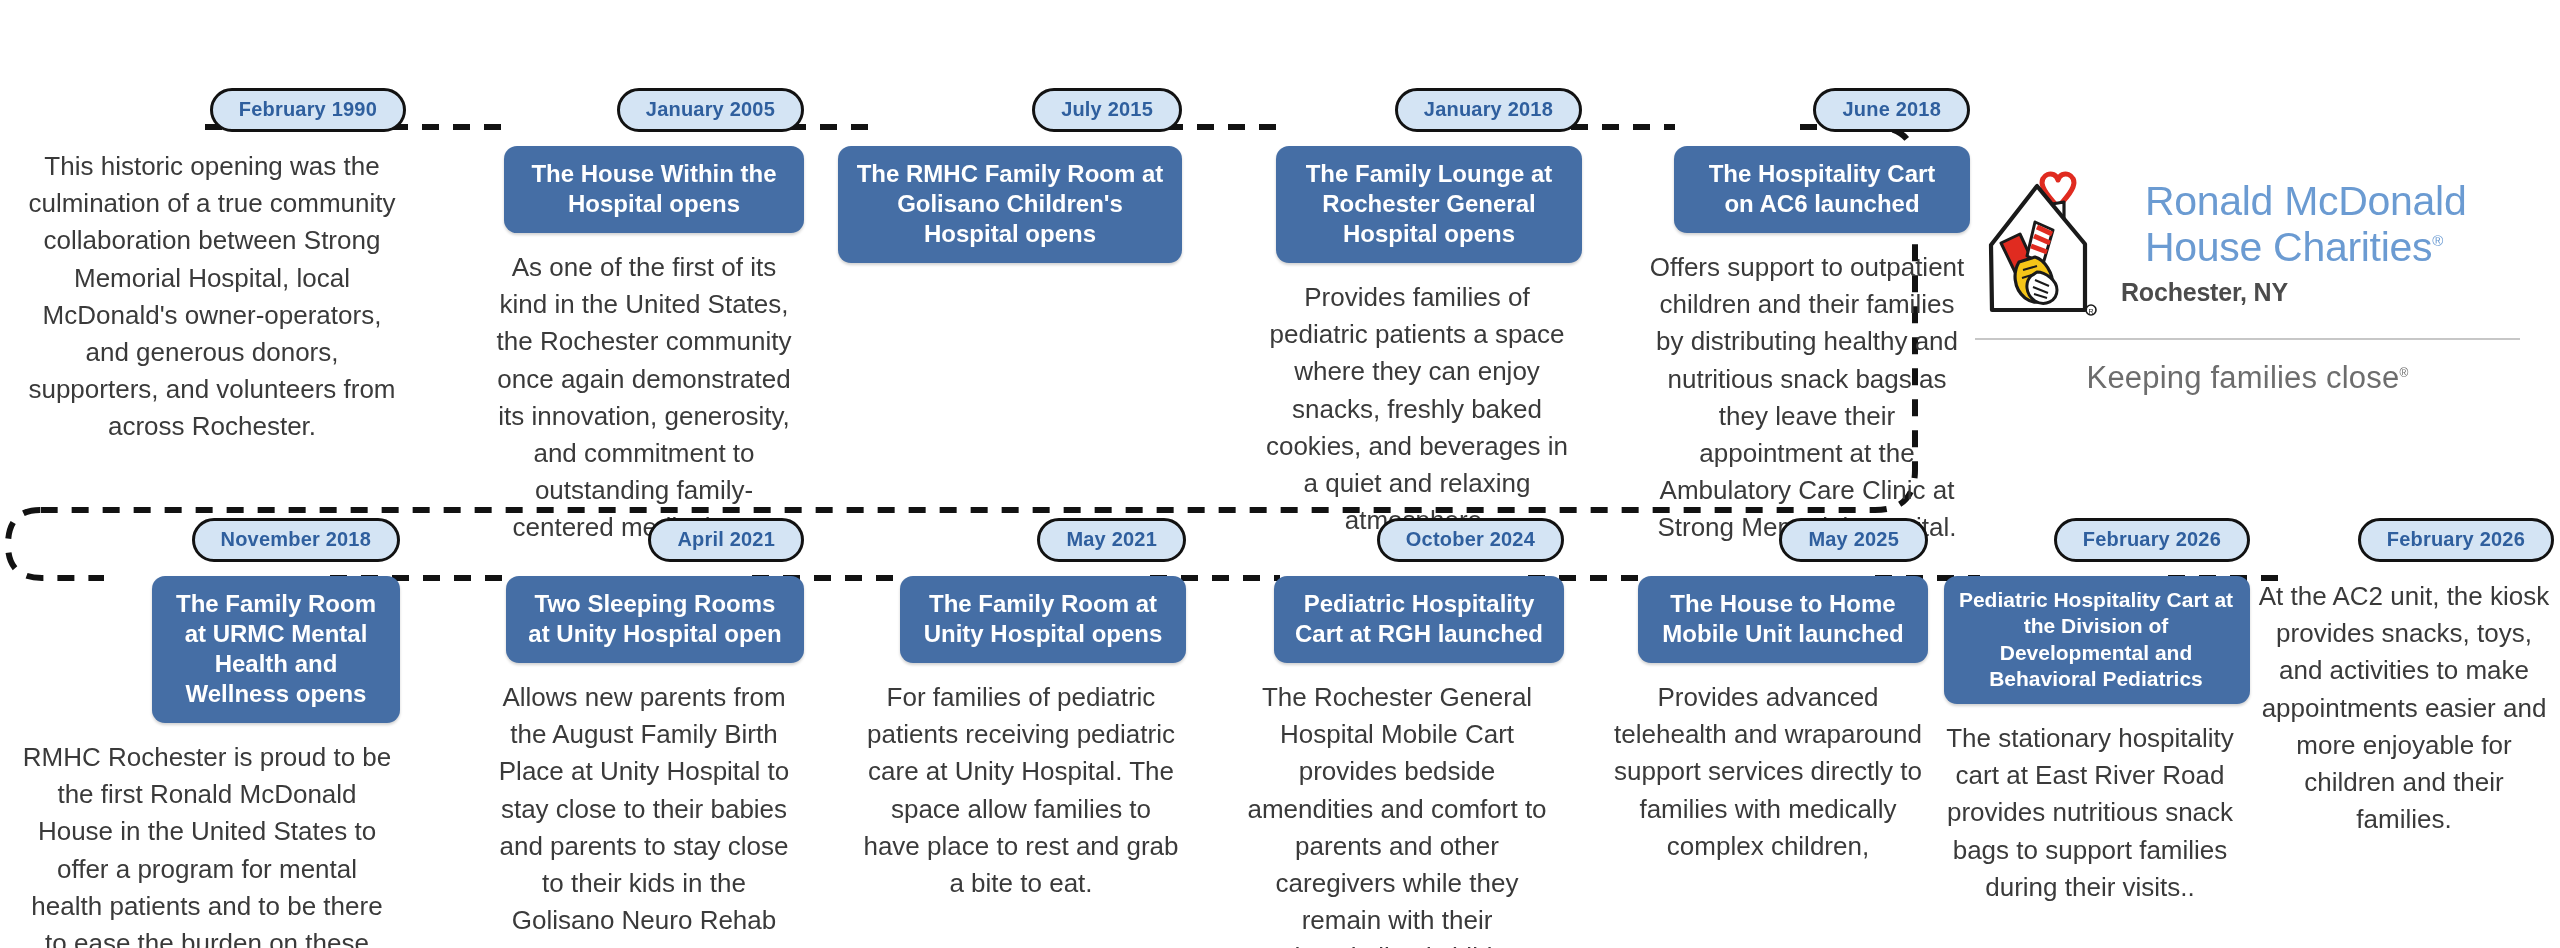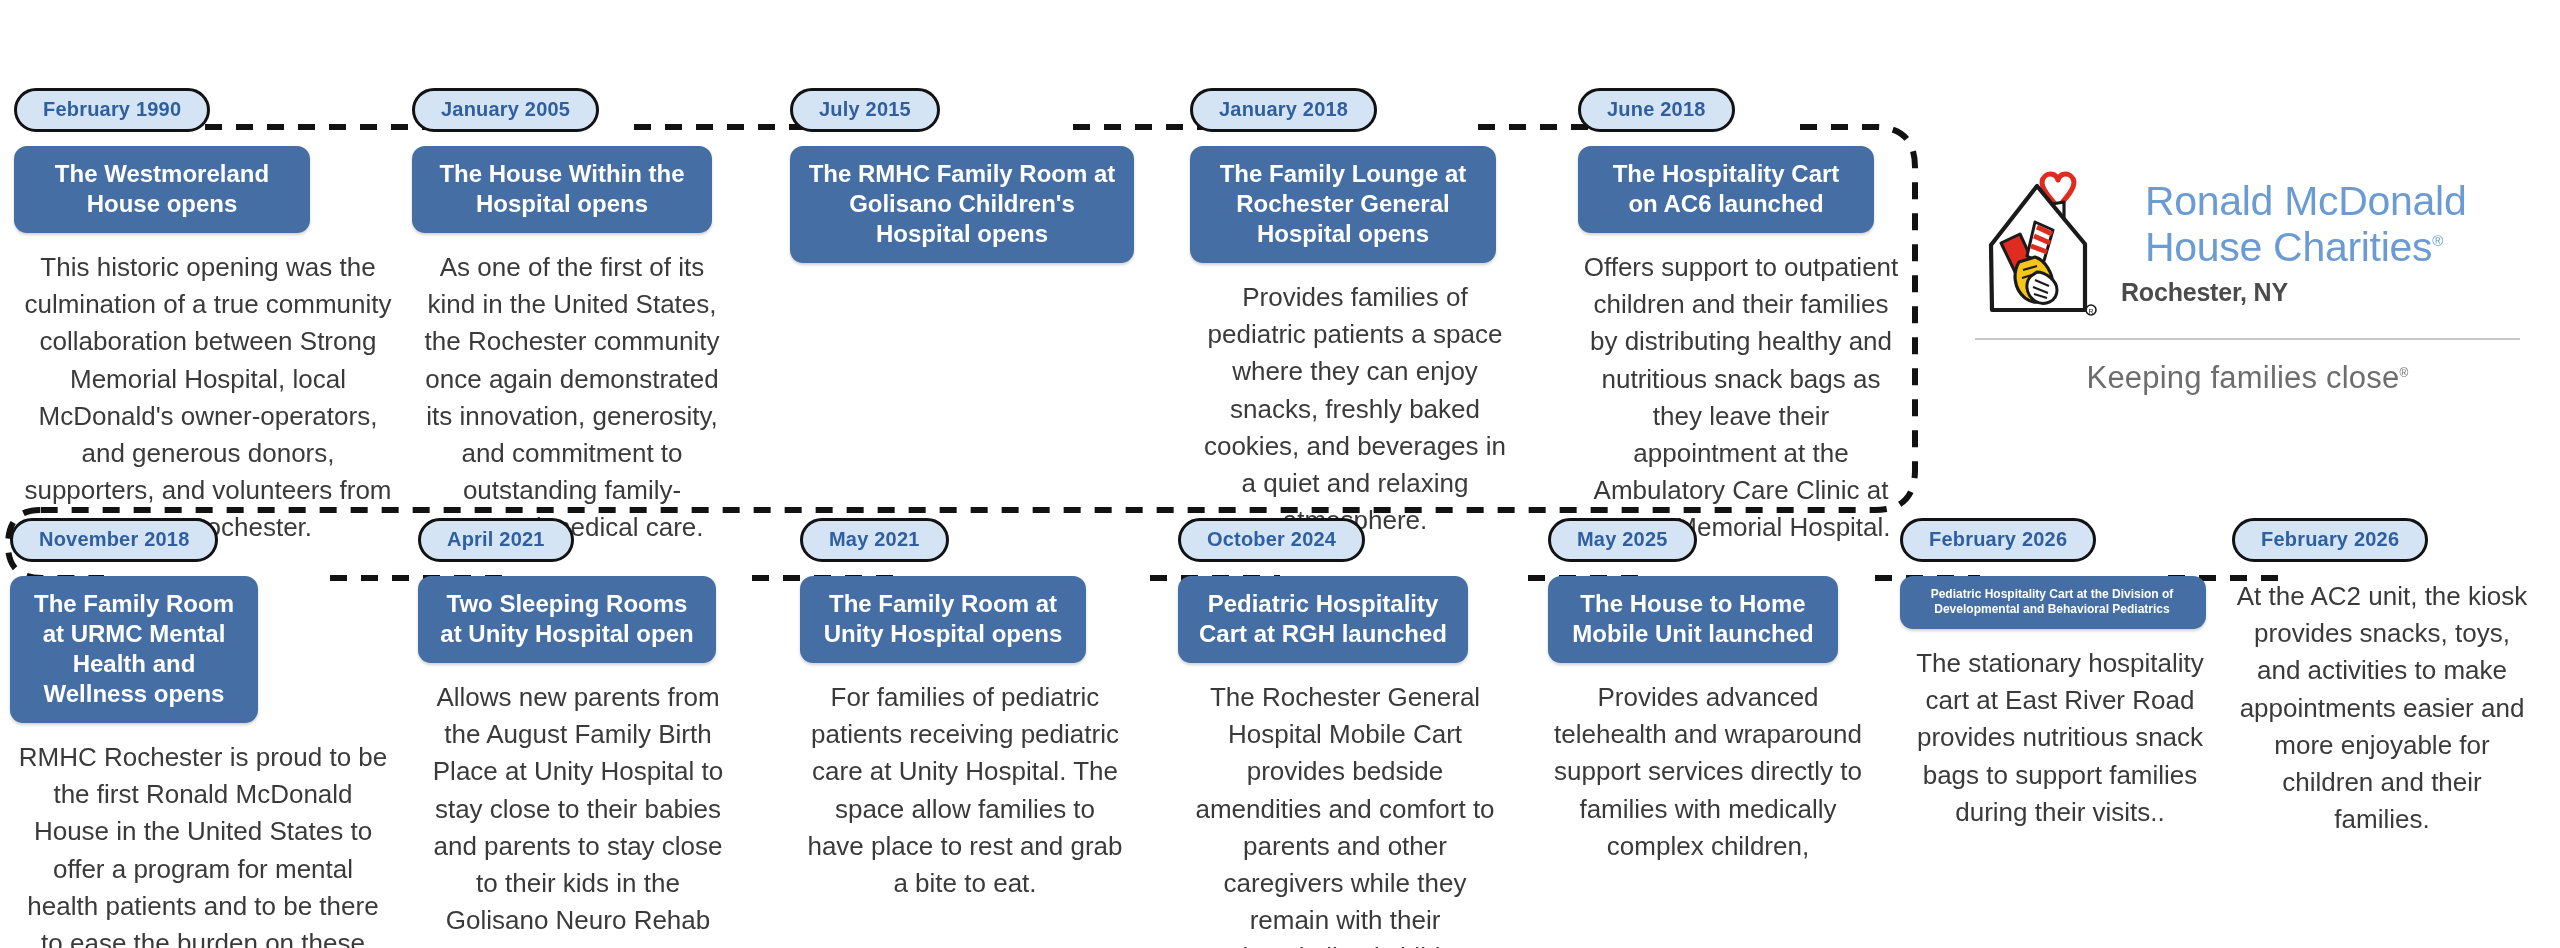--- a/index.html
+++ b/index.html
@@ -22,21 +22,21 @@
   
   .row { position: absolute; left: 0; width: 2560px; z-index: 2; }
   #row-1 { top: 88px; }
   #row-2 { top: 518px; }
 
   .item {
     position: absolute;
     top: 0;
     display: flex;
     flex-direction: column;
-    align-items: flex-start;
+    align-items: flex-end;
   }
 
   
   .date-pill {
     background: #d4e4f4;
     border: 3px solid #121212;
     border-radius: 28px;
     color: #2f5f9e;
     font-size: 20px;
     font-weight: bold;
@@ -54,21 +54,21 @@
     background: #456ea5;
     border-radius: 13px;
     color: #ffffff;
     font-size: 24px;
     font-weight: bold;
     line-height: 1.25;
     padding: 13px 18px 14px 18px;
     text-align: center;
     box-shadow: 0 2px 3px rgba(0,0,0,0.18);
   }
-  .title-plaque.small { font-size: 12px; line-height: 1.25; padding: 11px 16px 12px 14px; }
+  .title-plaque.small { font-size: 21px; line-height: 1.25; padding: 11px 16px 12px 14px; }
 
   
   .body-copy {
     margin-top: 16px;
     color: #3a3a3a;
     font-size: 26px;
     line-height: 1.43;
     text-align: center;
     padding: 0 4px;
   }
@@ -140,21 +140,20 @@
       <path d="M 1528 578 H 1652"></path>
       <path d="M 1875 578 H 1980"></path>
       <path d="M 2168 578 H 2288"></path>
     </g>
   </svg>
 
   <div class="row" id="row-1">
 
     <div class="item" style="left:14px; width:392px;">
       <div class="date-pill">February 1990</div>
-      <div class="title-plaque" style="width:296px;">The Westmoreland House opens</div>
       <div class="body-copy" style="width:388px;">This historic opening was the culmination of a true community collaboration between Strong Memorial Hospital, local McDonald's owner-operators, and generous donors, supporters, and volunteers from across Rochester.</div>
     </div>
 
     <div class="item" style="left:412px; width:392px;">
       <div class="date-pill">January 2005</div>
       <div class="title-plaque" style="width:300px;">The House Within the Hospital opens</div>
       <div class="body-copy" style="width:320px;">As one of the first of its kind in the United States, the Rochester community once again demonstrated its innovation, generosity, and commitment to outstanding family-centered medical care.</div>
     </div>
 
     <div class="item" style="left:790px; width:392px;">

